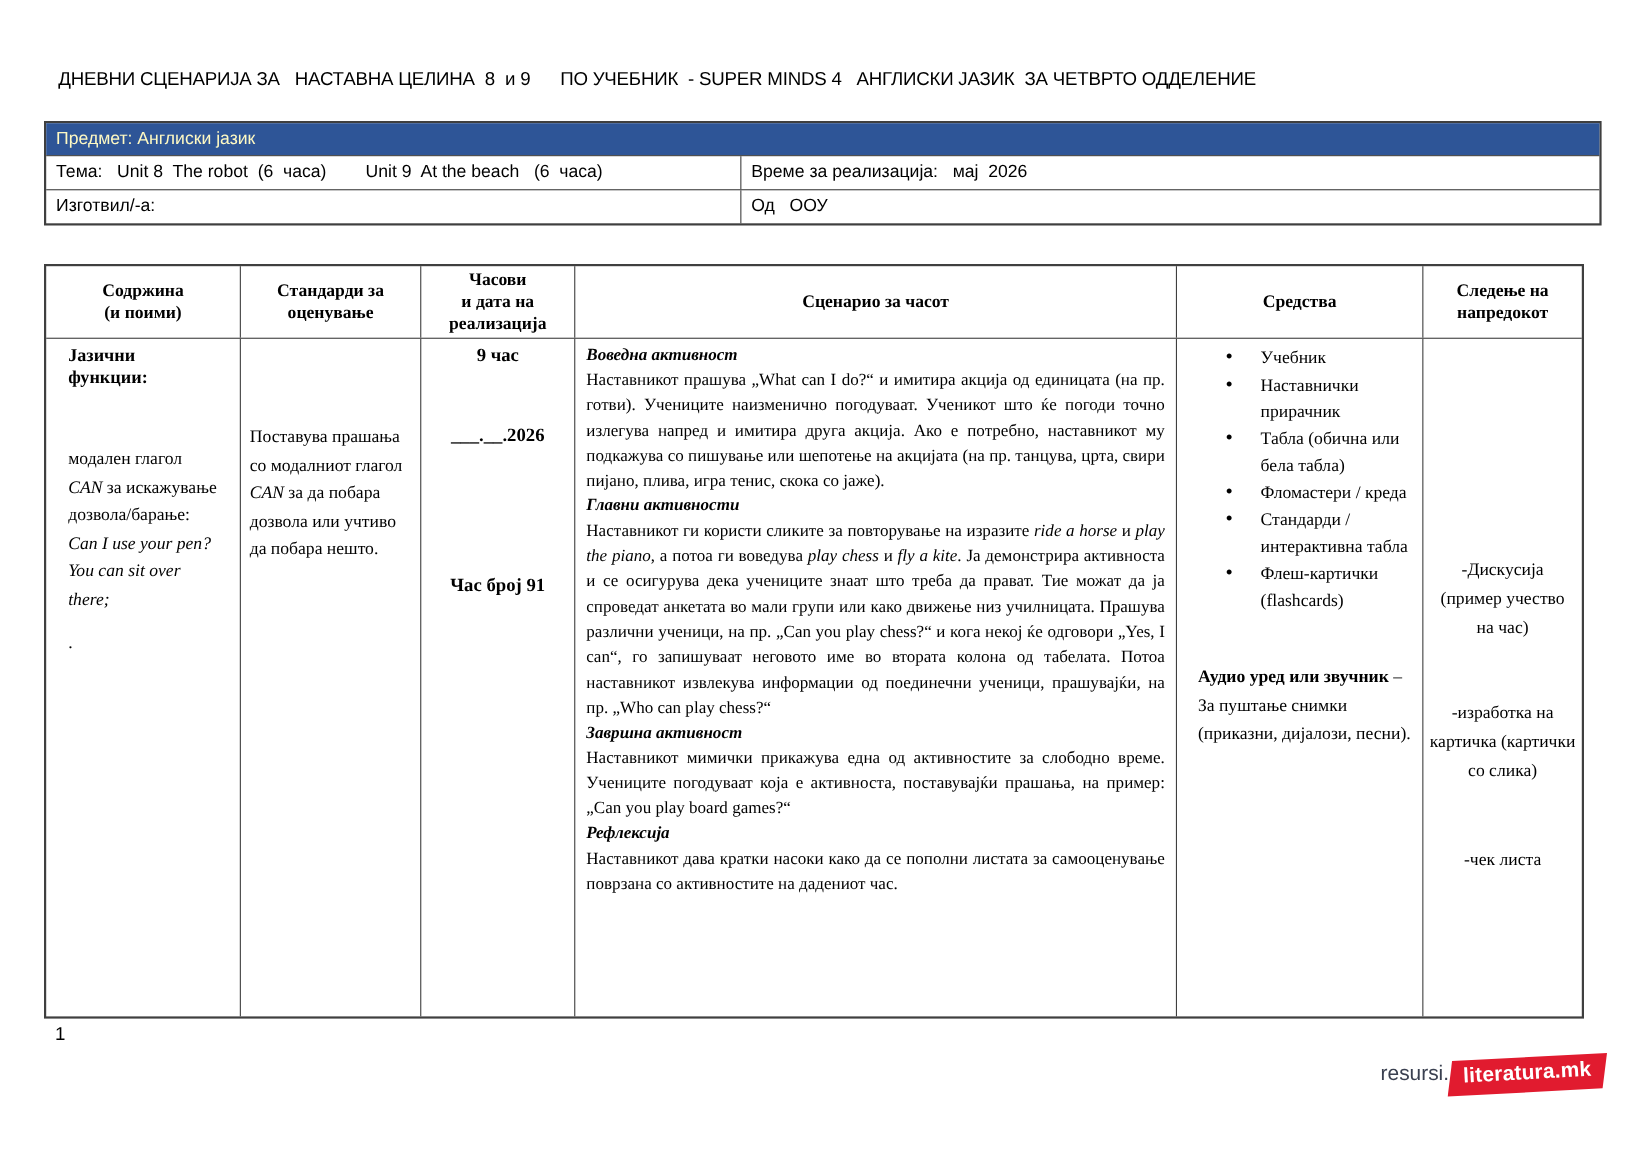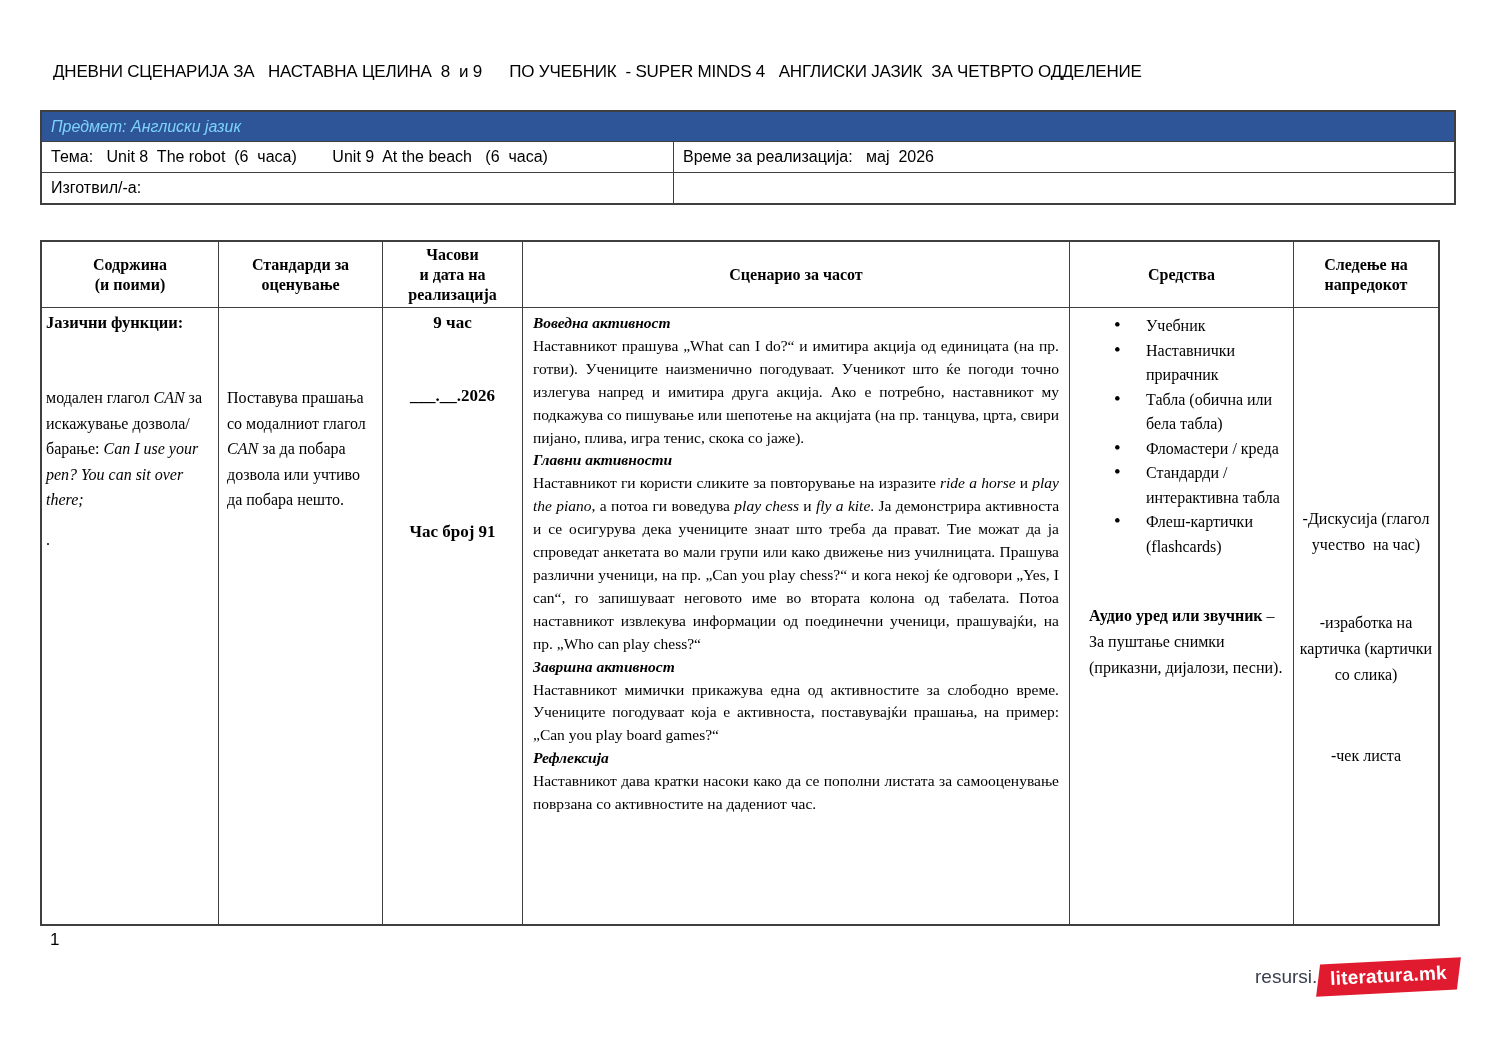--- a/index.html
+++ b/index.html
@@ -9,38 +9,38 @@
   }
   .pre { white-space:pre-wrap; }
   .i { font-style:italic; }
 
   .doc-title { position:absolute; left:53px; top:62px; font-size:17px; letter-spacing:-0.2px; }
 
   
   .info-table { position:absolute; left:40px; top:110px; width:1416px; border:2px solid #3f3f3f; box-sizing:border-box; font-size:16px; }
   .info-row { display:flex; border-top:1px solid #3f3f3f; min-height:30px; align-items:stretch; }
   .info-row:first-child { border-top:none; min-height:29px; }
-  .info-subject { background:#2e5597; color:#7dd3fc; display:flex; align-items:center; padding-left:9px;font-style:italic; }
+  .info-subject { background:#2e5597; color:#fef9c3; display:flex; align-items:center; padding-left:9px; }
   .info-cell { display:flex; align-items:center; padding-left:9px; box-sizing:border-box; }
   .info-cell.left { width:632px; border-right:1px solid #3f3f3f; }
   .info-cell.right { flex:1; }
 
   
   .main-table { position:absolute; left:40px; top:240px; width:1400px; border:2px solid #3f3f3f; box-sizing:border-box;font-family:Liberation Serif, serif; }
   .tbl-row { display:flex; align-items:stretch; }
   .hdr-row { height:65px; border-bottom:1px solid #3f3f3f; }
   .body-row { height:616px; }
   .cell { box-sizing:border-box; border-right:1px solid #3f3f3f; overflow:hidden; }
   .cell:last-child { border-right:none; }
   .w1{width:177px;} .w2{width:164px;} .w3{width:140px;} .w4{width:547px;} .w5{width:224px;} .w6{flex:1;}
   .hdr-cell { display:flex; align-items:center; justify-content:center; text-align:center;
               font-weight:bold; font-size:16px; line-height:20px; white-space:pre-line; }
 
   
-  .c1 { padding:5px 4px; font-size:16px; }
+  .c1 { padding:5px 20px; font-size:16px; }
   .c1-head { font-weight:bold; font-size:16.5px; }
   .c1-par { margin:52px 0 0 0; line-height:25.5px; }
   .c1-dot { margin-top:18px; }
   
   .c2 { padding:5px 8px; font-size:16px; }
   .c2-par { margin:72px 0 0 0; line-height:25.5px; }
   
   .c3 { padding-top:5px; text-align:center; font-weight:bold; font-size:17px; }
   .c3-date { margin-top:53px; }
   .c3-lesson { margin-top:116px; }
@@ -77,20 +77,21 @@
   <div class="info-table">
     <div class="info-row info-subject pre">
       <span>Предмет: Англиски јазик</span>
     </div>
     <div class="info-row">
       <div class="info-cell left pre">Тема:   Unit 8  The robot  (6  часа)        Unit 9  At the beach   (6  часа)</div>
       <div class="info-cell right pre">Време за реализација:   мај  2026</div>
     </div>
     <div class="info-row">
       <div class="info-cell left pre">Изготвил/-а:</div>
+      <div class="info-cell right pre">Од   ООУ</div>
     </div>
   </div>
 
   <div class="main-table">
     <div class="tbl-row hdr-row">
       <div class="cell hdr-cell w1">Содржина
 (и поими)</div>
       <div class="cell hdr-cell w2">Стандарди за
 оценување</div>
       <div class="cell hdr-cell w3">Часови
@@ -137,21 +138,21 @@
           <li>Наставнички прирачник</li>
           <li>Табла (обична или бела табла)</li>
           <li>Фломастери / креда</li>
           <li>Стандарди / интерактивна табла</li>
           <li>Флеш-картички (flashcards)</li>
         </ul>
         <div class="audio"><span class="audio-b">Аудио уред или звучник</span><span> – За пуштање снимки (приказни, дијалози, песни).</span></div>
       </div>
 
       <div class="cell c6 w6">
-        <div class="trk1 pre">-Дискусија (глагол учество  на час)</div>
+        <div class="trk1 pre">-Дискусија (пример учество  на час)</div>
         <div class="trk2 pre">-изработка на картичка (картички со слика)</div>
         <div class="trk3 pre">-чек листа</div>
       </div>
 
     </div>
   </div>
 
   <div class="page-number">1</div>
 
   <div class="footer-logo">

